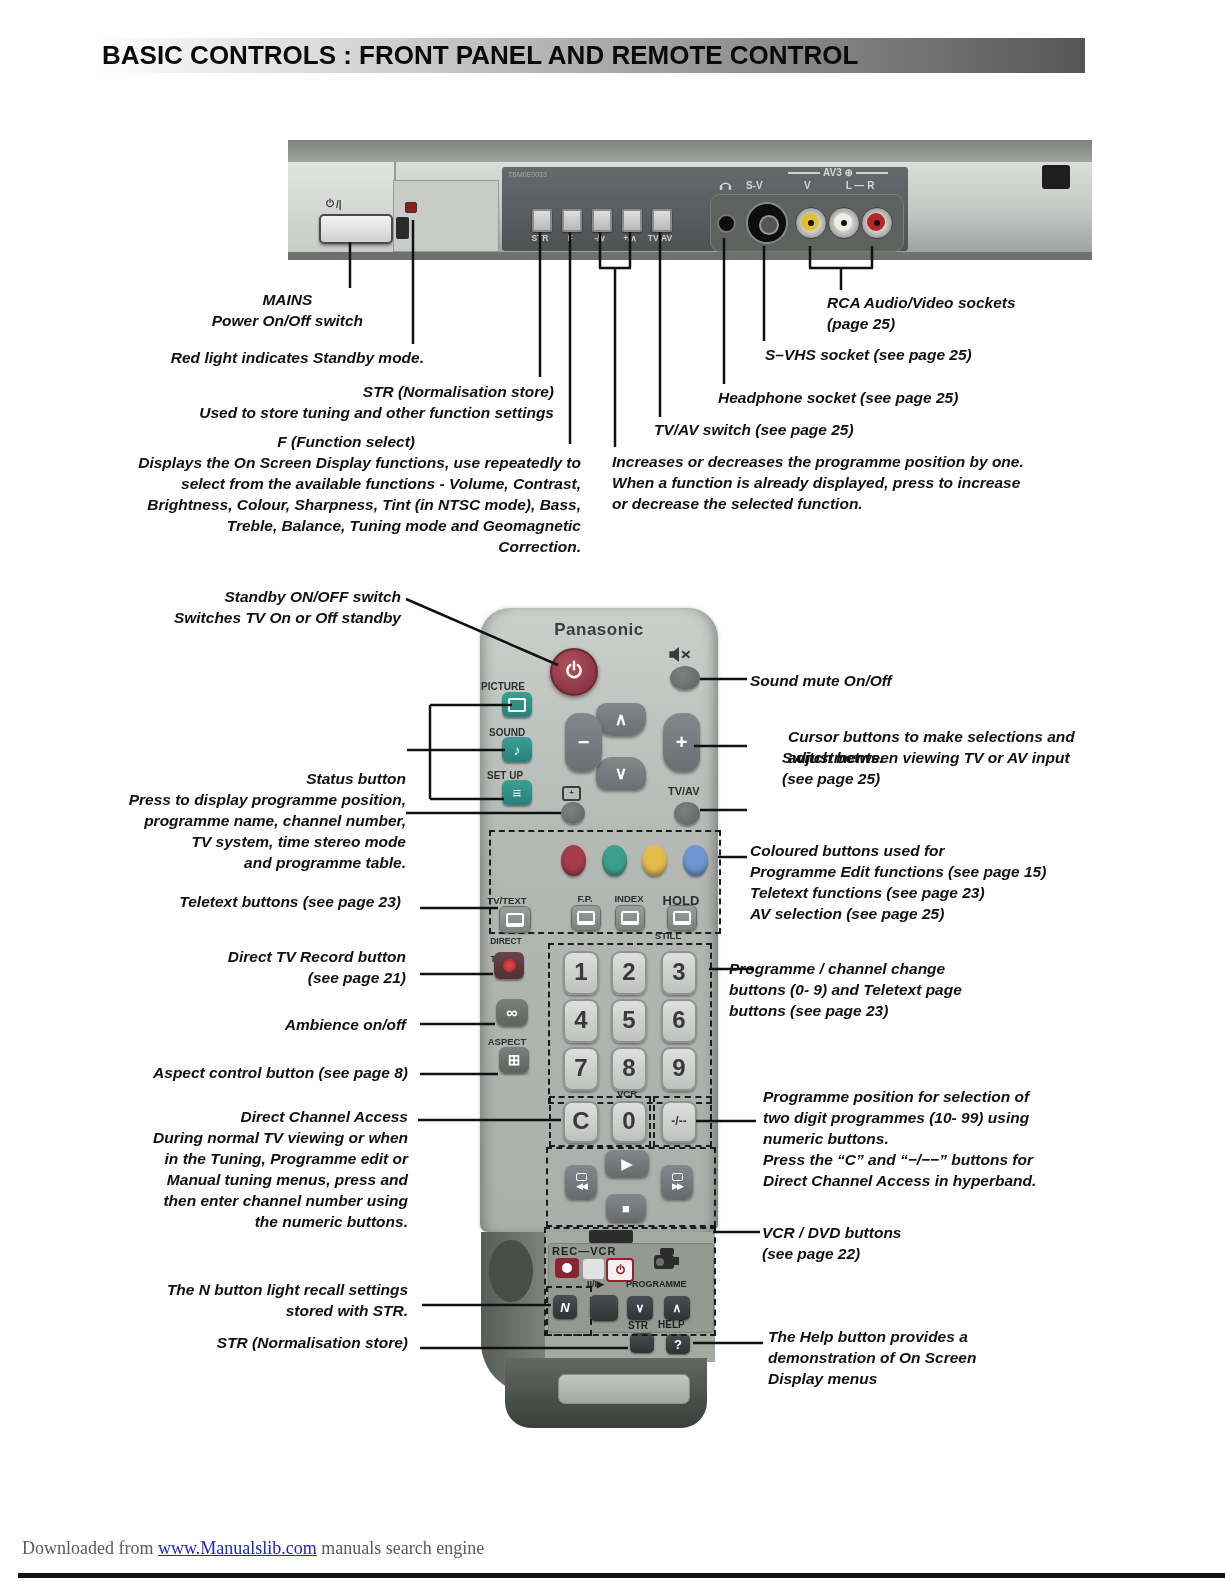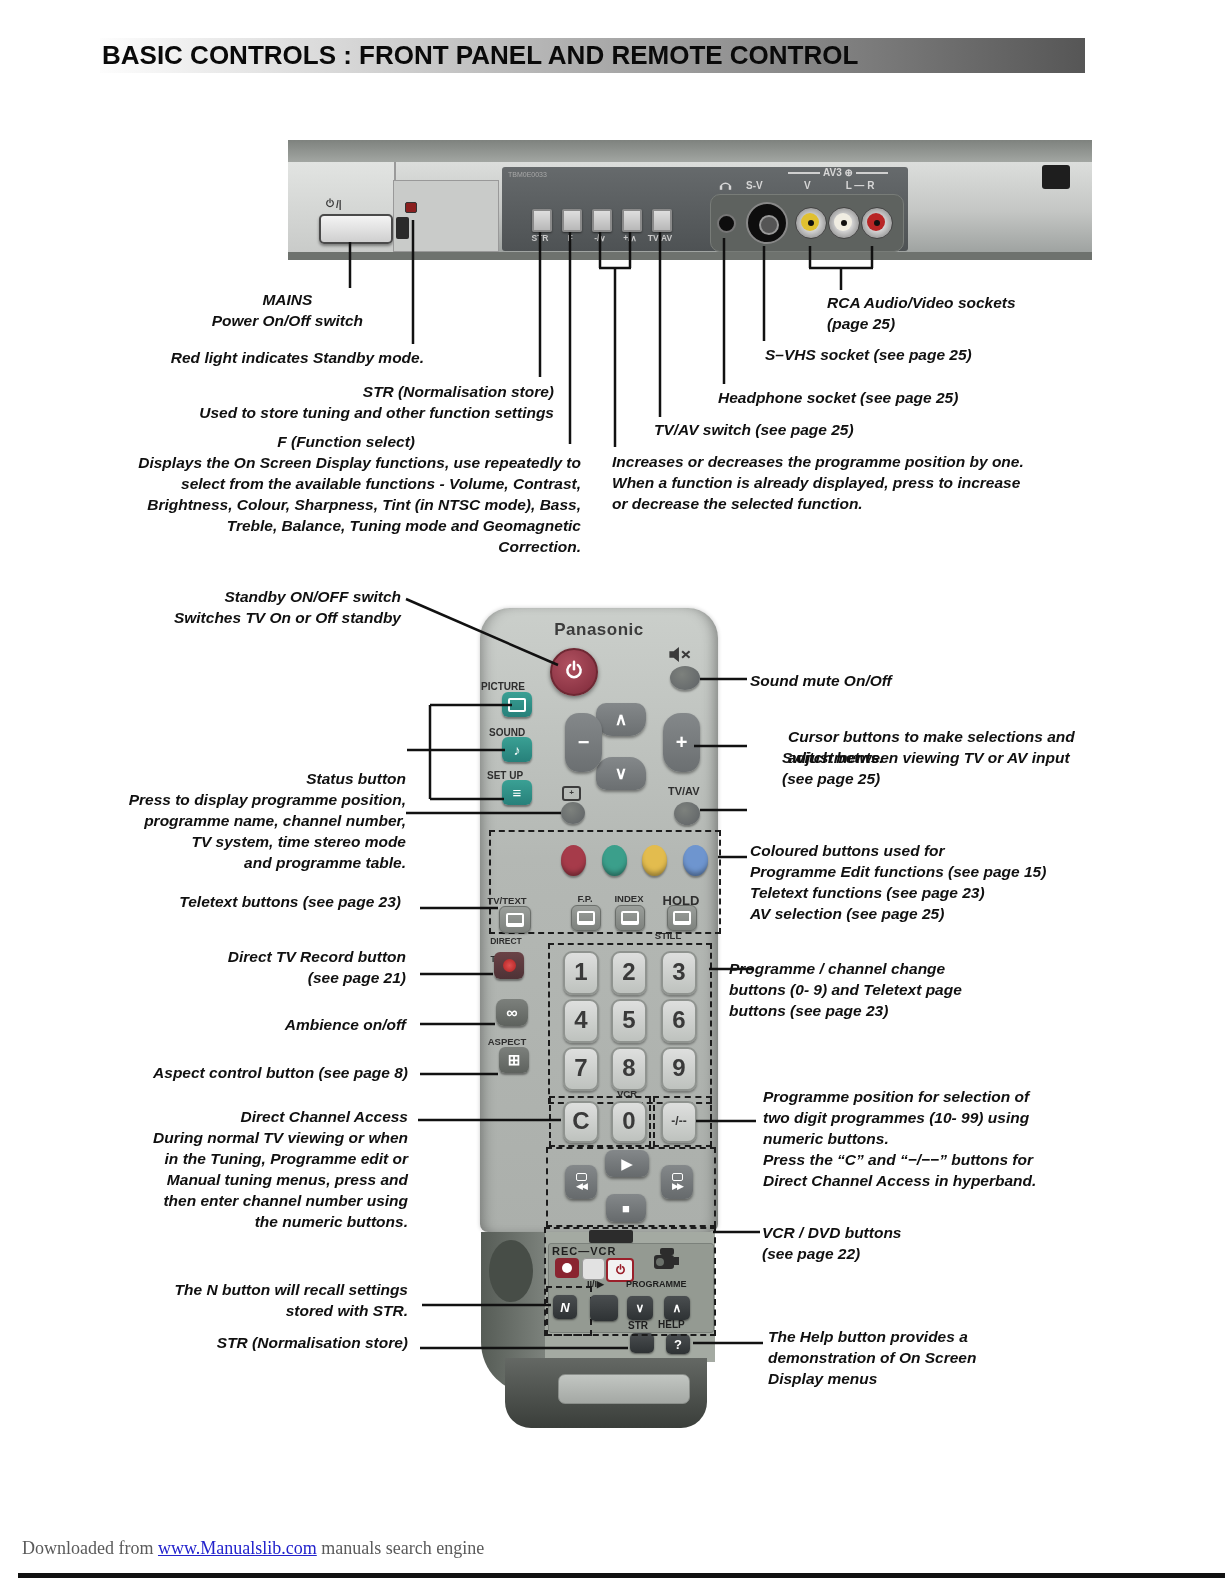--- a/index.html
+++ b/index.html
@@ -314,21 +314,21 @@
   <div class="co ra" data-bind="remote.callouts_left.4.text" style="right:819px;top:946px;">Direct TV Record button
 (see page 21)</div>
   <div class="co ra" data-bind="remote.callouts_left.5.text" style="right:819px;top:1014px;">Ambience on/off</div>
   <div class="co ra" data-bind="remote.callouts_left.6.text" style="right:817px;top:1062px;">Aspect control button (see page 8)</div>
   <div class="co ra" data-bind="remote.callouts_left.7.text" style="right:817px;top:1106px;">Direct Channel Access
 During normal TV viewing or when
 in the Tuning, Programme edit or
 Manual tuning menus, press and
 then enter channel number using
 the numeric buttons.</div>
-  <div class="co ra" data-bind="remote.callouts_left.8.text" style="right:817px;top:1279px;">The N button will recall settings
+  <div class="co ra" data-bind="remote.callouts_left.8.text" style="right:817px;top:1279px;">The N button light recall settings
 stored with STR.</div>
   <div class="co ra" data-bind="remote.callouts_left.9.text" style="right:817px;top:1332px;">STR (Normalisation store)</div>
 
   <div class="co" data-bind="remote.callouts_right.0.text" style="left:750px;top:670px;font-style:italic;">Sound mute On/Off</div>
   <div class="co" data-bind="remote.callouts_right.1.text" style="left:750px;top:726px;margin-left:38px;">Cursor buttons to make selections and
 adjustments.</div>
   <div class="co" data-bind="remote.callouts_right.2.text" style="left:750px;top:747px;margin-left:32px;">Switch between viewing TV or AV input
 (see page 25)</div>
   <div class="co" data-bind="remote.callouts_right.3.text" style="left:750px;top:840px;">Coloured buttons used for
 Programme Edit functions (see page 15)

